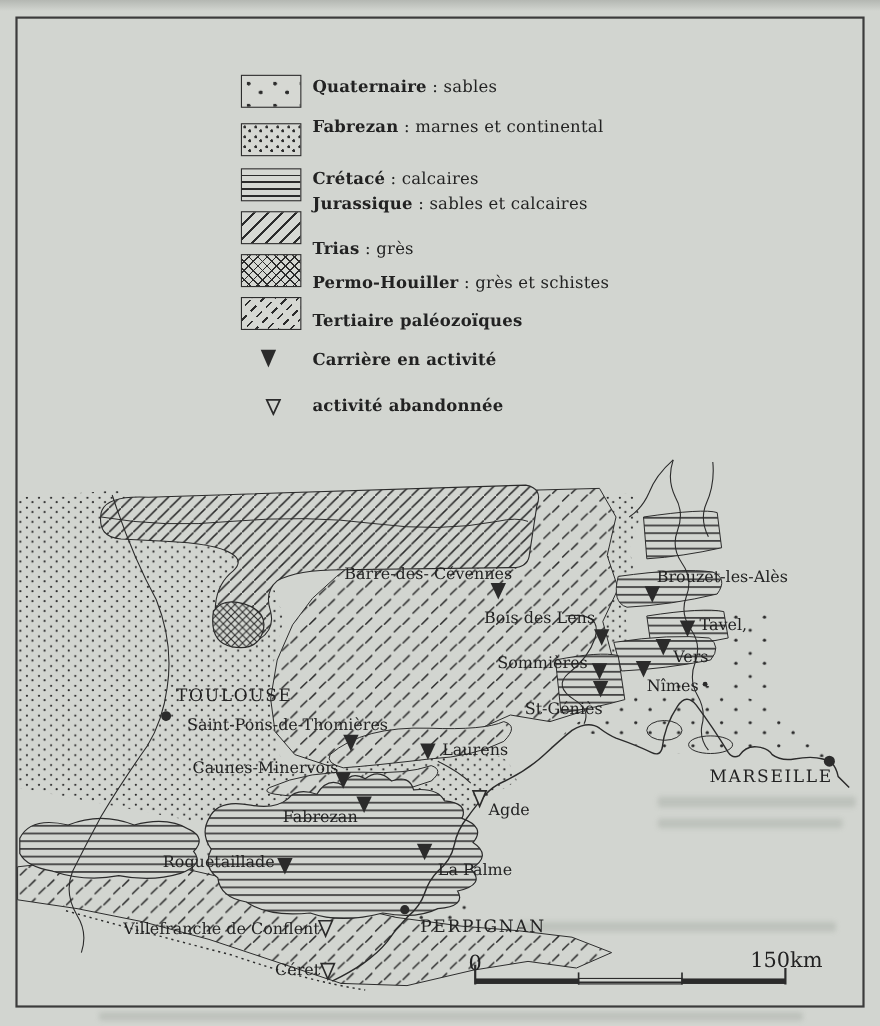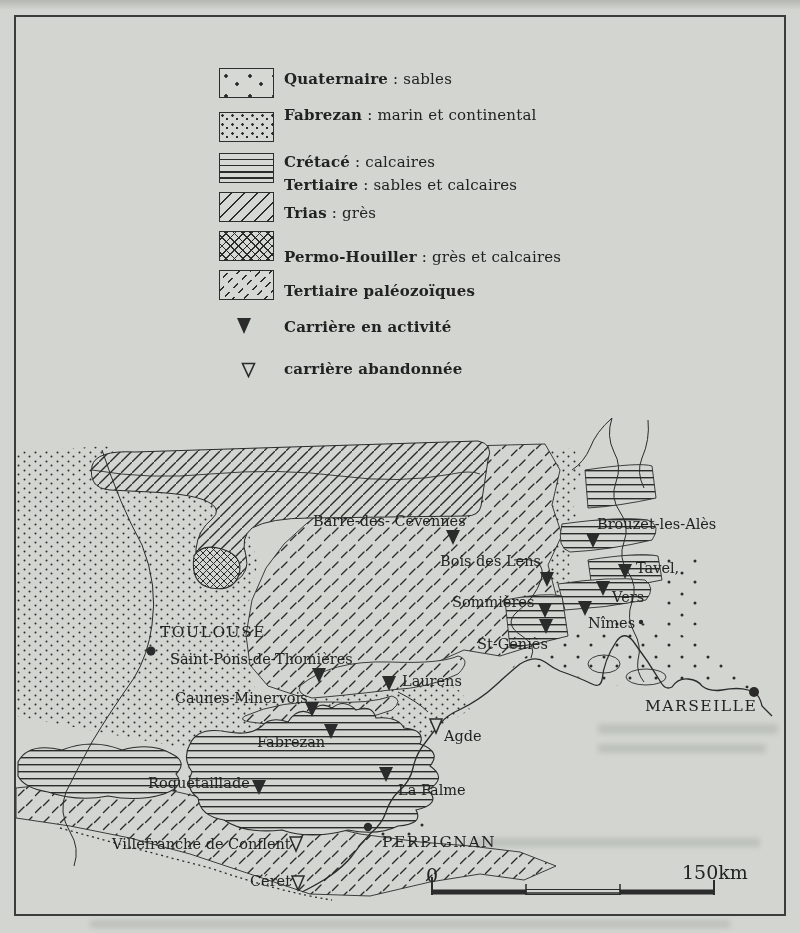--- a/index.html
+++ b/index.html
@@ -44,39 +44,39 @@
 
   <div>
     <div class="lg-sw sw-dots" style="top:68px"></div>
     <div class="lg-sw sw-stipple" style="top:112px"></div>
     <div class="lg-sw sw-hlines" style="top:153px"></div>
     <div class="lg-sw sw-diag" style="top:192px"></div>
     <div class="lg-sw sw-cross" style="top:231px"></div>
     <div class="lg-sw sw-paleo" style="top:270px"></div>
 
     <div class="lg-lb" style="top:70px"><b>Quaternaire</b><span> : sables</span></div>
-    <div class="lg-lb" style="top:106px"><b>Fabrezan</b><span> : marin et continental</span></div>
+    <div class="lg-lb" style="top:106px"><b>Fabrezan</b><span> : marnes et continental</span></div>
     <div class="lg-lb" style="top:153px"><b>Crétacé</b><span> : calcaires</span></div>
-    <div class="lg-lb" style="top:176px"><b>Tertiaire</b><span> : sables et calcaires</span></div>
-    <div class="lg-lb" style="top:204px"><b>Trias</b><span> : grès</span></div>
-    <div class="lg-lb" style="top:248px"><b>Permo-Houiller</b><span> : grès et calcaires</span></div>
+    <div class="lg-lb" style="top:176px"><b>Jurassique</b><span> : sables et calcaires</span></div>
+    <div class="lg-lb" style="top:217px"><b>Trias</b><span> : grès</span></div>
+    <div class="lg-lb" style="top:248px"><b>Permo-Houiller</b><span> : grès et schistes</span></div>
     <div class="lg-lb" style="top:282px"><b>Tertiaire paléozoïques</b><span></span></div>
 
     <div class="lg-sym" style="left:236px;top:317px">
       <svg width="16" height="18">
           <path d="M1 1 L15 1 L8 17 Z" fill="#2b2b2b"></path>
         </svg>
     </div>
     <div class="lg-lb" style="top:318px"><b>Carrière en activité</b></div>
     <div class="lg-sym" style="left:241px;top:362px">
       <svg width="15" height="16">
           <path d="M1.5 1.5 L13.5 1.5 L7.5 14.5 Z" fill="#d2d5d0" stroke="#2b2b2b" stroke-width="1.6"></path>
         </svg>
     </div>
-    <div class="lg-lb" style="top:360px"><b>carrière abandonnée</b></div>
+    <div class="lg-lb" style="top:360px"><b>activité abandonnée</b></div>
   </div>
 
   <svg class="map" width="800" height="933" viewBox="0 0 800 933">
     <defs>
       <pattern id="pDots" width="26" height="21" patternUnits="userSpaceOnUse">
         <rect width="26" height="21" fill="#d2d5d0"></rect>
         <circle cx="6" cy="6" r="1.5" fill="#2b2b2b"></circle>
           <circle cx="19" cy="15" r="1.5" fill="#2b2b2b"></circle>
       </pattern>
       <pattern id="pStip" width="11" height="9" patternUnits="userSpaceOnUse">

